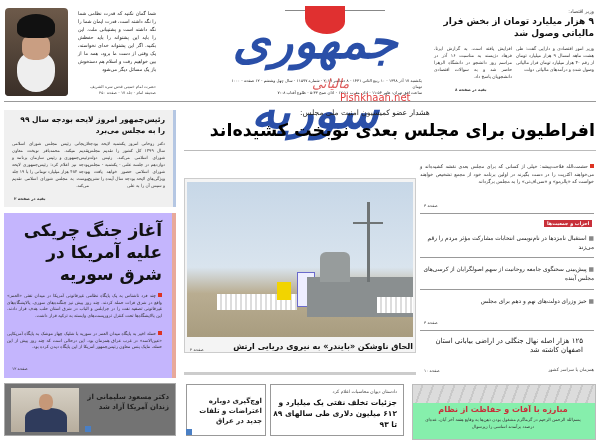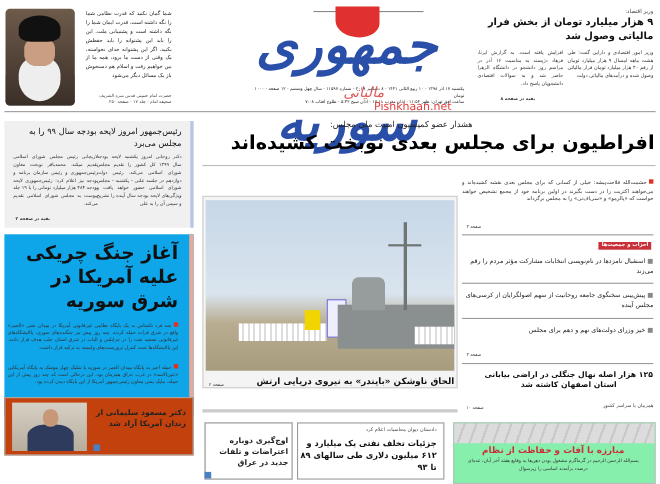--- a/index.html
+++ b/index.html
@@ -23,31 +23,31 @@
 .watermark-url{left:340px;top:92px;font-size:10px;color:#e04040;font-weight:normal;direction:ltr}
 .top-econ-kicker{left:510px;top:8px;width:84px;font-size:5px;color:#444;text-align:right}
 .top-econ-title{left:430px;top:15px;width:164px;font-size:9px;line-height:12px;font-weight:bold;color:#111;text-align:right}
 .top-econ-col{top:45px;width:78px;font-size:4.5px;line-height:7px;color:#333;text-align:justify}
 .top-econ-more{left:455px;top:87px;font-size:4px;font-weight:bold;color:#333}
 
 .kicker{left:300px;top:108px;width:293px;font-size:7.5px;color:#222;text-align:left}
 .headline{left:205px;top:117px;width:390px;font-size:17.5px;font-weight:bold;color:#000;text-align:right;letter-spacing:-.3px;line-height:26px}
 
 .budget-box{left:4px;top:110px;width:172px;height:97px;background:#f0f0f0;border-right:3px solid #b5c7e3}
-.budget-title{position:absolute;right:8px;top:4px;width:150px;font-size:7.5px;font-weight:normal;line-height:11px;color:#111;text-align:right}
+.budget-title{position:absolute;right:8px;top:4px;width:150px;font-size:7.5px;font-weight:bold;line-height:11px;color:#111;text-align:right}
 .budget-col{position:absolute;top:30px;width:77px;font-size:4.3px;line-height:7px;color:#333;text-align:justify}
 .budget-more{position:absolute;left:10px;top:86px;font-size:4px;font-weight:bold;color:#333}
 
-.syria-box{left:4px;top:213px;width:172px;height:165px;background:#0ea5e9;border-right:4px solid #e8a99a}
+.syria-box{left:4px;top:213px;width:172px;height:165px;background:#c4b5fd;border-right:4px solid #e8a99a}
 .syria-title{position:absolute;right:10px;top:6px;width:150px;font-size:17px;font-weight:bold;line-height:22px;color:#111;text-align:right}
 .syria-p{position:absolute;right:10px;width:155px;font-size:4.4px;line-height:6.6px;color:#333;text-align:justify}
 .red-sq{display:inline-block;width:4px;height:4px;background:#d32;margin-left:2px}
 .syria-page{position:absolute;left:8px;top:153px;font-size:4px;color:#333}
 
-.sol-box{left:4px;top:361px;width:172px;height:53px;border:1px solid #aaa;background:#c2410c}
+.sol-box{left:4px;top:383px;width:172px;height:53px;border:1px solid #aaa;background:#737373}
 .sol-photo{position:absolute;left:6px;top:4px;width:68px;height:44px;background:linear-gradient(#d6d0c4,#b7ad9d)}
 .sol-photo .head{position:absolute;left:28px;top:6px;width:14px;height:16px;background:#c69878;border-radius:45%}
 .sol-photo .body{position:absolute;left:14px;top:20px;width:42px;height:24px;background:#2f3b5c;border-radius:40% 40% 0 0}
 .sol-title{position:absolute;right:6px;top:8px;width:85px;font-size:7px;line-height:10px;font-weight:bold;color:#222;text-align:right}
 .sq-blue{position:absolute;width:6px;height:6px;background:#4a7fc4}
 
 .photo-frame{left:184px;top:178px;width:232px;height:175px;border:1px solid #ccc;background:#f4f4f4}
 .photo{left:187px;top:182px;width:226px;height:155px;overflow:hidden;background:linear-gradient(#c7d7e7 0%,#d9e4ee 55%,#b9ad91 72%,#a89c7f 100%)}
 .ship-hull{position:absolute;left:120px;top:95px;width:110px;height:40px;background:#8a8f90}
 .ship-tower{position:absolute;left:133px;top:70px;width:30px;height:30px;background:#979c9c;border-radius:6px 6px 0 0}
@@ -58,21 +58,21 @@
 .crowd{position:absolute;height:16px;background:repeating-linear-gradient(90deg,#fff 0 3px,#ddd 3px 5px)}
 .photo-caption{left:188px;top:342px;width:225px;font-size:8px;font-weight:bold;color:#111;text-align:right}
 .photo-page{left:190px;top:347px;font-size:4px;color:#333}
 
 .right-lead{left:420px;top:163px;width:174px;font-size:4.8px;line-height:7.5px;color:#333;text-align:justify}
 .party-label{left:544px;top:220px;background:#c8303a;color:#fff;font-size:4.8px;font-weight:bold;padding:1px 3px}
 .right-item{width:174px;font-size:5.8px;line-height:9px;color:#222;text-align:right}
 .right-bullet{color:#888;margin-left:2px}
 .page-ref{font-size:4px;color:#333}
 .tree-kicker{left:500px;top:367px;width:94px;font-size:4.5px;color:#444;text-align:right}
-.tree-title{left:440px;top:373px;width:154px;font-size:7px;line-height:9px;font-weight:bold;color:#111;text-align:center}
+.tree-title{left:429px;top:373px;width:154px;font-size:7px;line-height:9px;font-weight:normal;color:#111;text-align:right}
 
 .audit-box{left:186px;top:384px;width:216px;height:52px;border:1px solid #999;background:#fff}
 .audit-kicker{position:absolute;right:6px;top:4px;font-size:4.5px;color:#444}
 .audit-title{position:absolute;right:6px;top:12px;width:200px;font-size:7.5px;font-weight:bold;line-height:11px;color:#111;text-align:right}
 .iraq-box{left:268px;top:384px;width:136px;height:52px;border:1px solid #999;background:#fff}
 
 .edit-box{left:412px;top:384px;width:184px;height:56px;border:1px solid #bbb;background:#86efac}
 .edit-stripe{position:absolute;left:0;top:0;width:100%;height:18px;background:repeating-linear-gradient(110deg,#dcdcdc 0 8px,#c9c9c9 8px 10px)}
 .edit-title{position:absolute;right:10px;top:20px;width:164px;font-size:8px;font-weight:bold;color:#c8303a;text-align:center}
 .edit-text{position:absolute;right:10px;top:32px;width:164px;font-size:4.3px;line-height:6.5px;color:#333;text-align:center}

